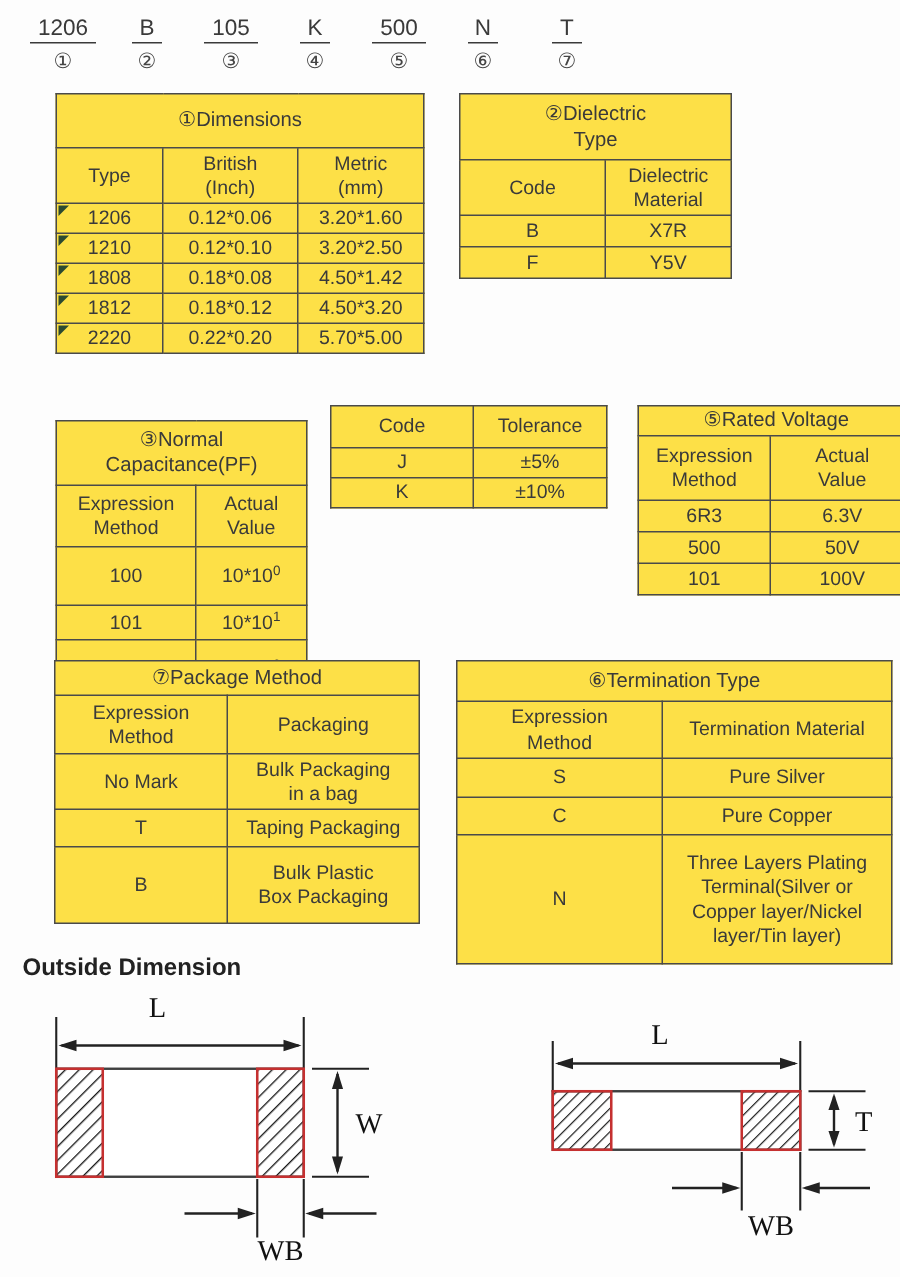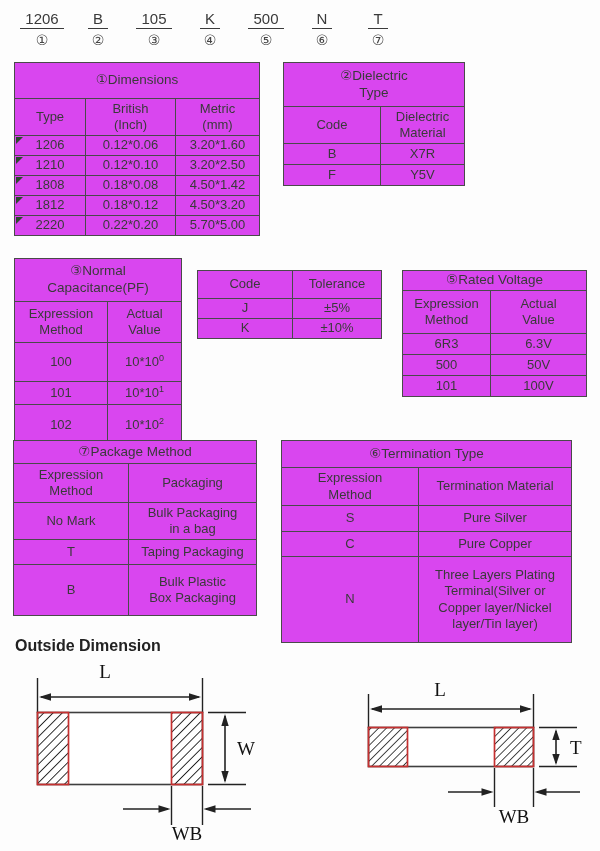--- a/index.html
+++ b/index.html
@@ -6,32 +6,32 @@
   .page{position:relative;width:600px;height:851px;background:#fdfdfd;overflow:hidden;
         font-family:"Liberation Sans","DejaVu Sans",sans-serif;color:#3a3a3a;}
 
   
   .pn-row{position:absolute;left:14px;top:10px;display:flex;}
   .pn-col{width:56px;display:flex;flex-direction:column;align-items:center;}
   .pn-code{font-size:15px;border-bottom:1.6px solid #3a3a3a;padding:0 5px 1px 5px;line-height:17px;}
   .pn-num{font-size:14px;margin-top:3px;color:#454545;}
 
   
-  table{border-collapse:collapse;position:absolute;table-layout:fixed;background:#d946ef;}
+  table{border-collapse:collapse;position:absolute;table-layout:fixed;background:#fde047;margin-left:23px;}
   td{border:1.6px solid #4a4a4a;text-align:center;vertical-align:middle;font-size:13px;
      white-space:pre-line;padding:0 2px;line-height:1.25;}
   .title-cell{font-size:13.5px;}
   sup{font-size:9px;}
   td.typ{position:relative;}
   .tri{position:absolute;left:1px;top:1px;width:0;height:0;
        border-top:7px solid #2c4a30;border-right:7px solid transparent;}
 
   #t-dim{left:14px;top:62px;width:245px;}
   #t-die{left:283px;top:62px;width:181px;}
-  #t-cap{left:14px;top:258px;width:167px;padding-left:32px;}
+  #t-cap{left:14px;top:280px;width:167px;padding-left:32px;}
   #t-tol{left:197px;top:270px;width:184px;}
   #t-vol{left:402px;top:270px;width:184px;}
   #t-pkg{left:13px;top:440px;width:243px;}
   #t-ter{left:281px;top:440px;width:290px;}
 
   
   .od-heading{position:absolute;left:15px;top:637px;font-size:16px;font-weight:bold;color:#222;}
   .dia{position:absolute;}
   #dia-left{left:5px;top:650px;}
   #dia-right{left:355px;top:650px;}

